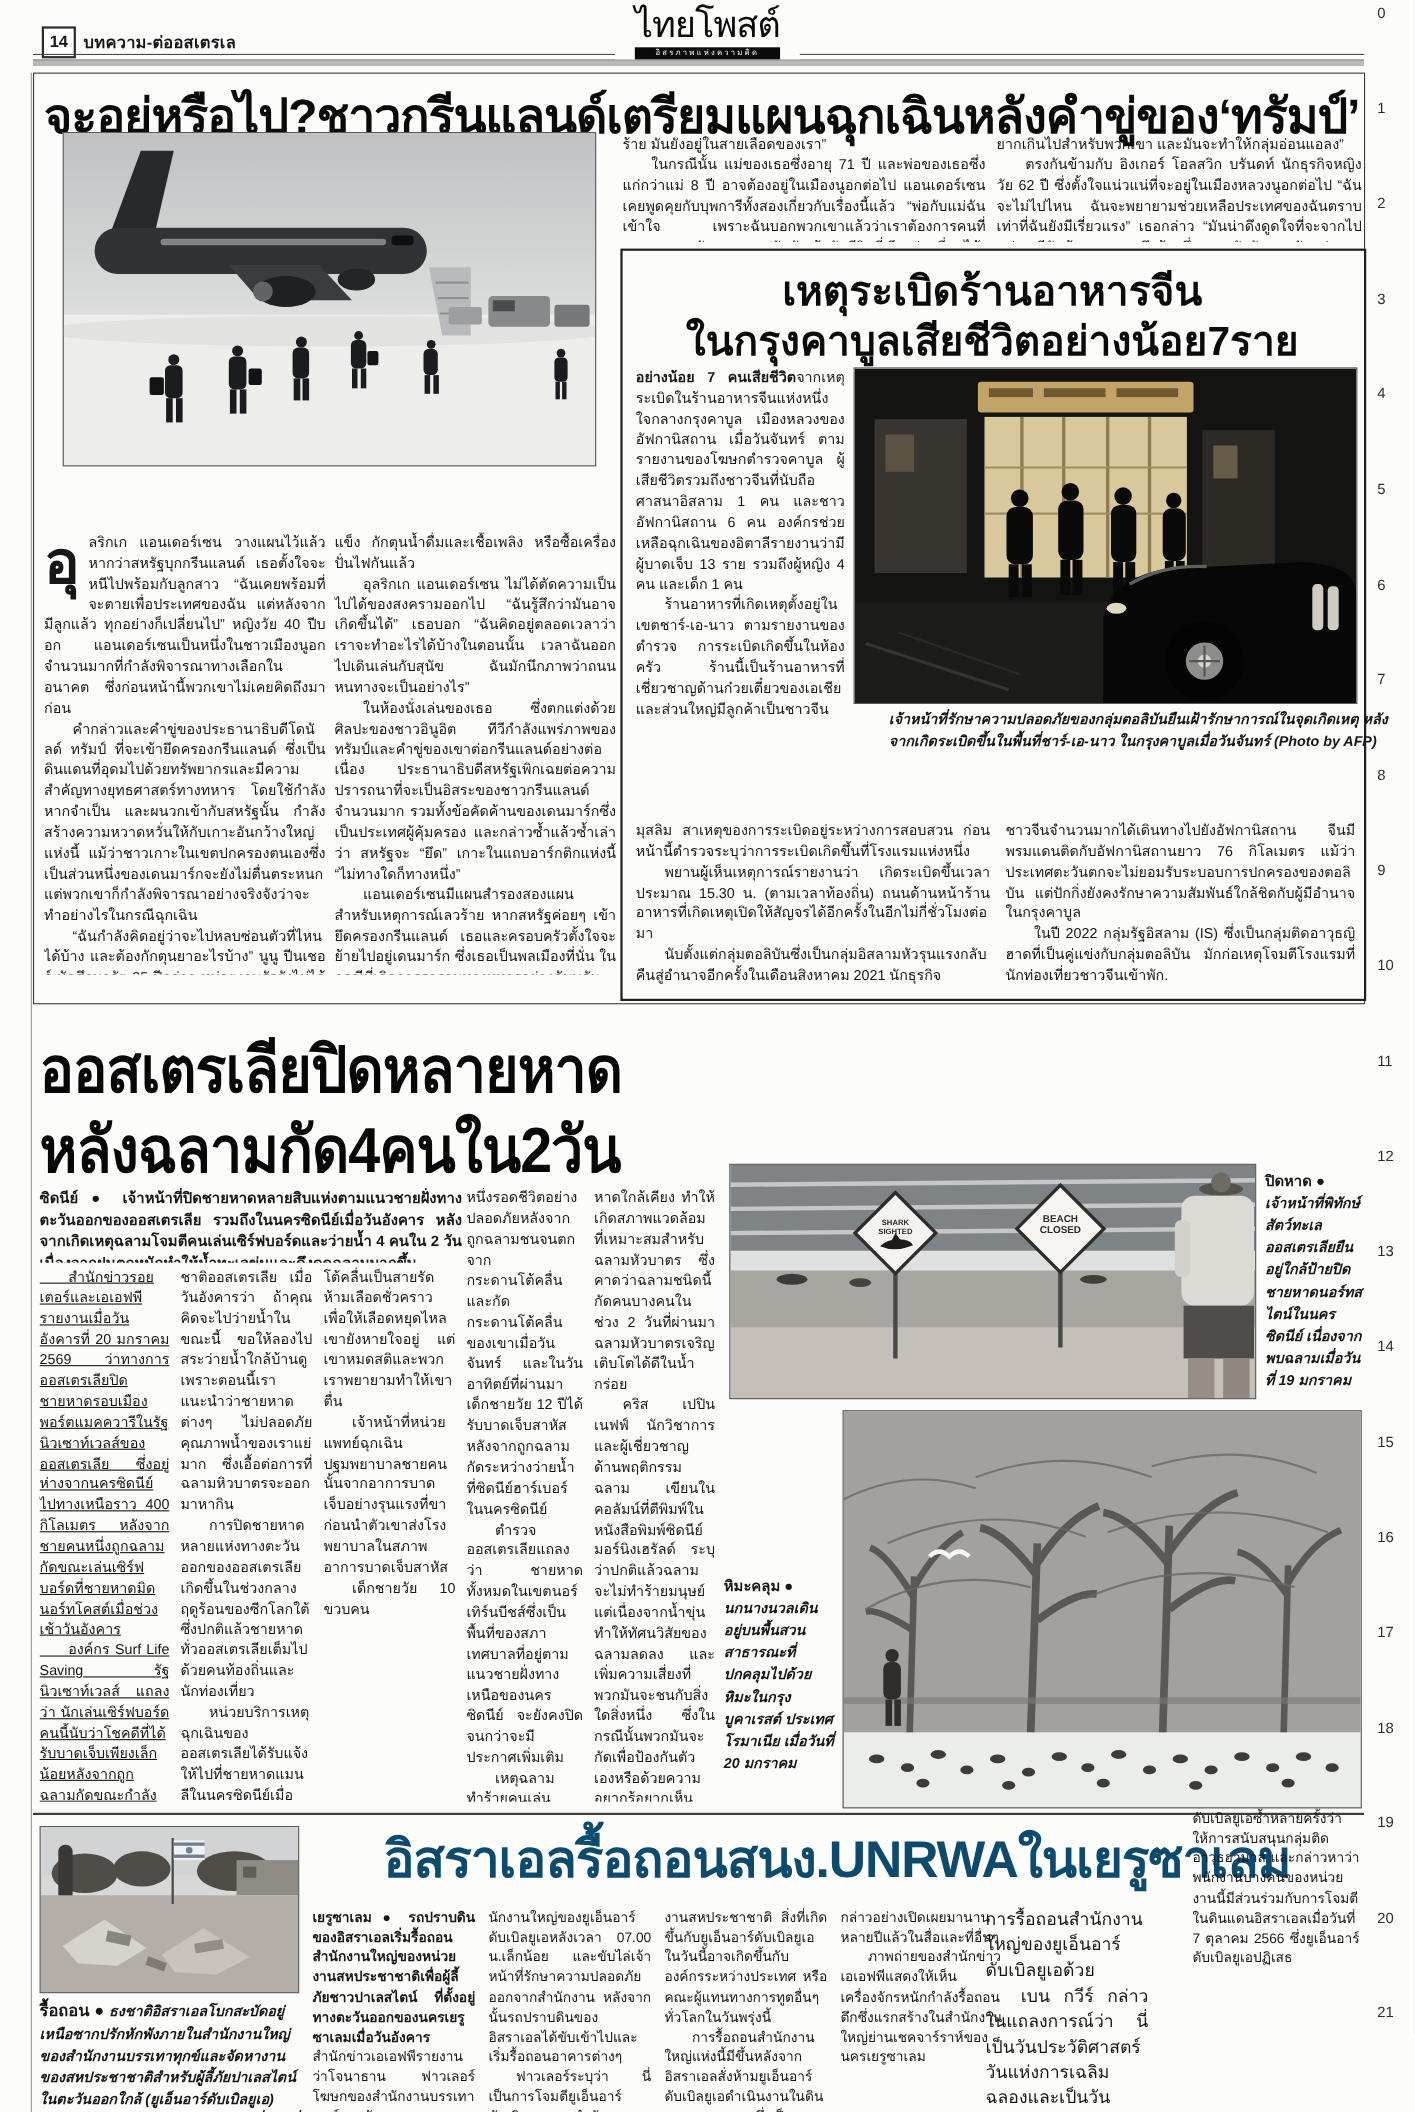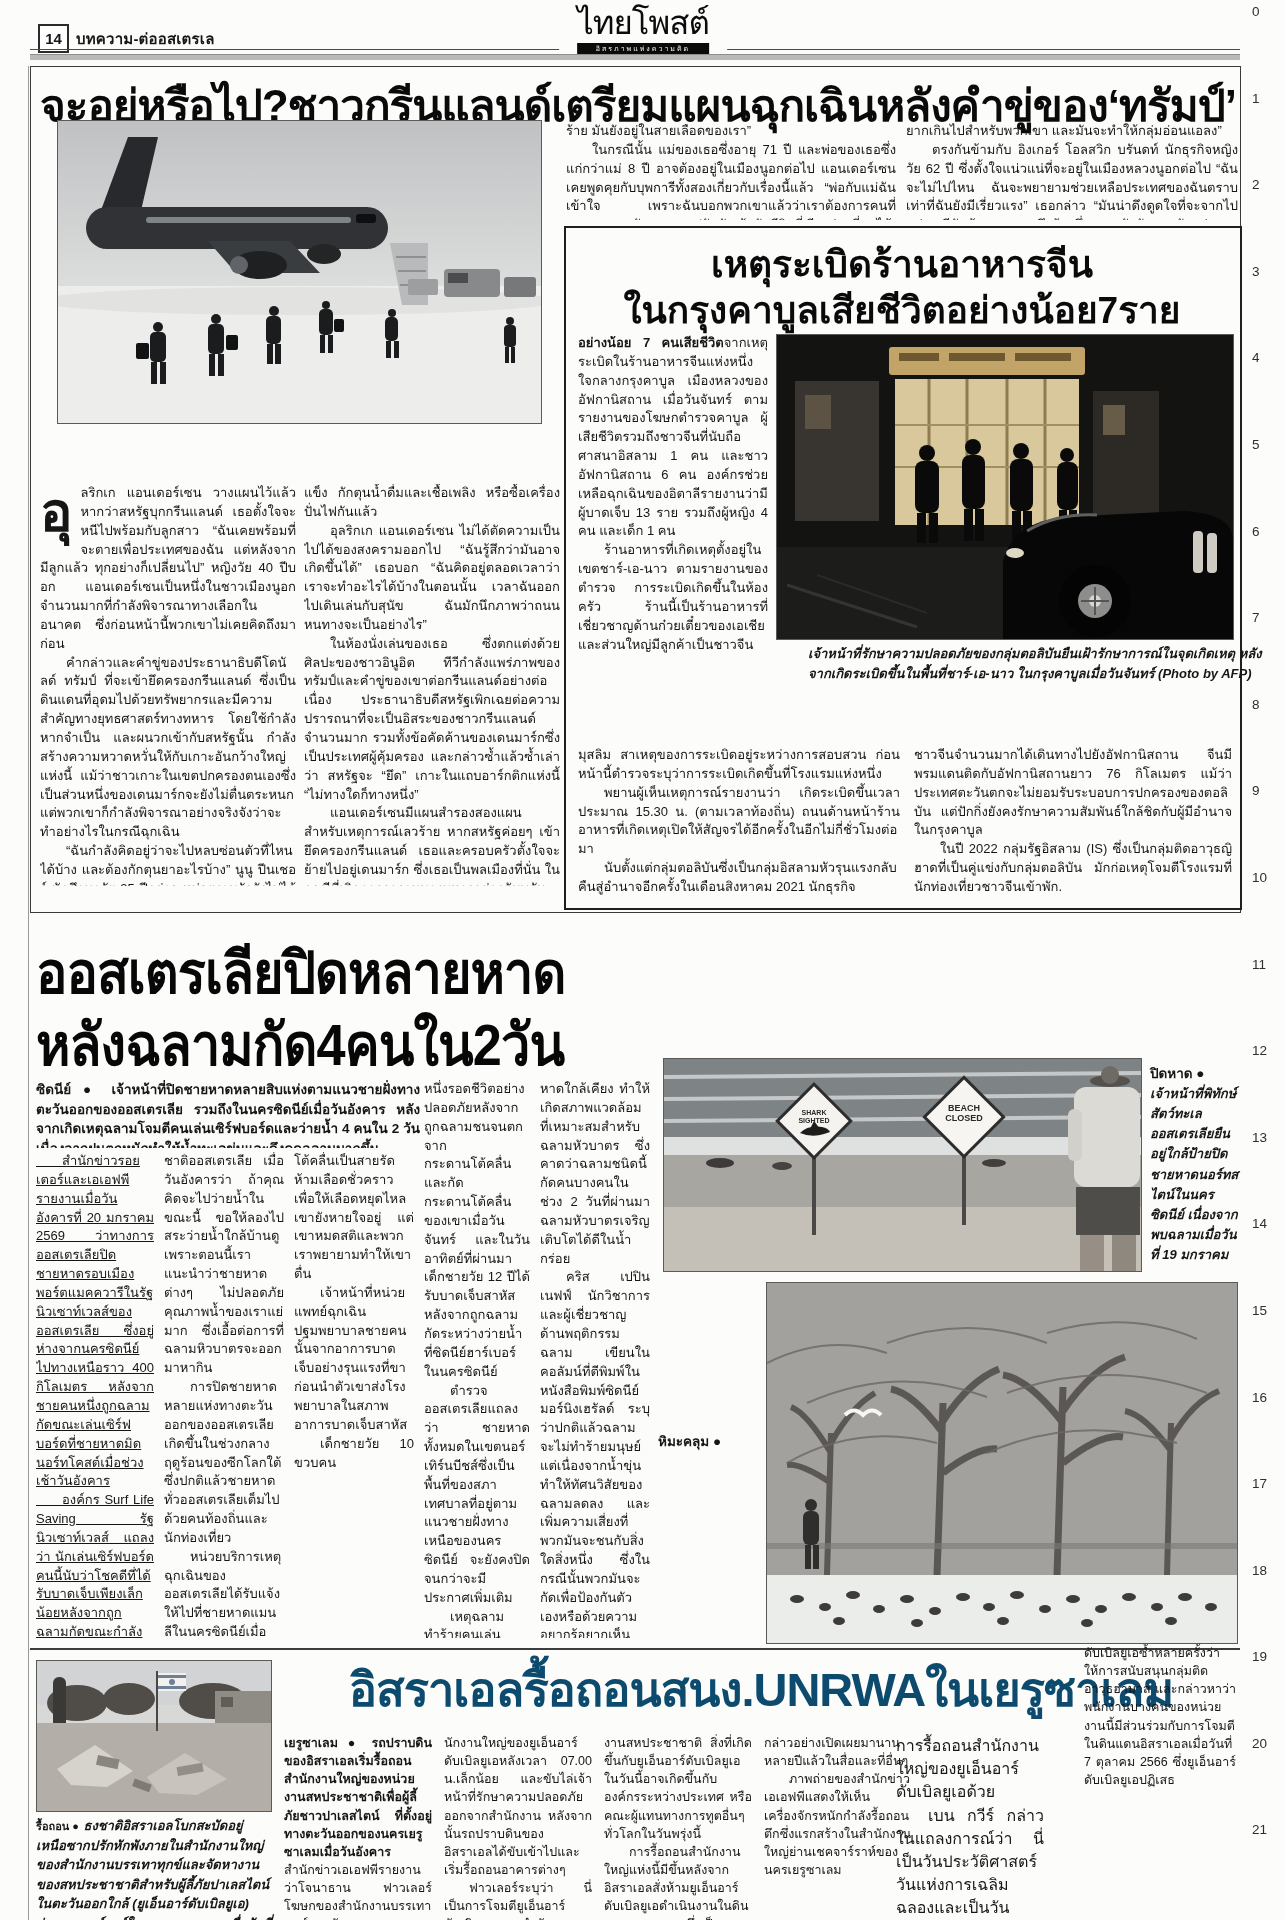--- a/index.html
+++ b/index.html
@@ -371,20 +371,21 @@
           <ellipse cx="150" cy="340" rx="6" ry="4"></ellipse>
         <ellipse cx="236" cy="338" rx="6" ry="4"></ellipse>
           <ellipse cx="320" cy="340" rx="6" ry="4"></ellipse>
           <ellipse cx="404" cy="338" rx="6" ry="4"></ellipse>
       </g>
     </svg>
   </div>
 
   <div class="abs" style="left:658px;top:1430px;width:100px;">
     <div class="cap-label" style="font-size:13.5px;">หิมะคลุม ●</div>
+    <div class="caption" style="font-size:13px;line-height:1.55;">นกนางนวลเดินอยู่บนพื้นสวนสาธารณะที่ปกคลุมไปด้วยหิมะในกรุงบูคาเรสต์ ประเทศโรมาเนีย เมื่อวันที่ 20 มกราคม</div>
   </div>
 
   <div class="abs section-rule"></div>
 
   <div class="abs photo-frame" style="left:36px;top:1660px;width:234px;height:150px;">
     <svg width="234" height="150" viewBox="0 0 234 150">
       <rect width="234" height="44" fill="#d2d3d5"></rect>
       <g fill="#504d48">
         <ellipse cx="40" cy="42" rx="30" ry="18"></ellipse>
           <ellipse cx="92" cy="38" rx="26" ry="16"></ellipse>
@@ -404,21 +405,21 @@
       <g>
         <line x1="120" y1="10" x2="120" y2="70" stroke="#4a4845" stroke-width="2"></line>
         <rect x="121" y="12" width="28" height="18" fill="#f1f1ef"></rect>
         <rect x="121" y="14" width="28" height="3" fill="#707f93"></rect>
         <rect x="121" y="25" width="28" height="3" fill="#707f93"></rect>
         <circle cx="135" cy="21" r="3" fill="#707f93"></circle>
       </g>
     </svg>
   </div>
   <div class="abs" style="left:36px;top:1816px;width:236px;">
-    <span class="cap-label" style="font-size:11px;margin-top:44px;">รื้อถอน ●</span>
+    <span class="cap-label" style="font-size:15px;margin-top:44px;">รื้อถอน ●</span>
     <span class="caption" style="font-size:13px;">ธงชาติอิสราเอลโบกสะบัดอยู่เหนือซากปรักหักพังภายในสำนักงานใหญ่ของสำนักงานบรรเทาทุกข์และจัดหางานของสหประชาชาติสำหรับผู้ลี้ภัยปาเลสไตน์ในตะวันออกใกล้ (ยูเอ็นอาร์ดับเบิลยูเอ) ย่านเชคจาร์ราห์ในนครเยรูซาเลม เมื่อวันที่ 20 มกราคม</span>
   </div>
 
   <div class="abs i-head">อิสราเอลรื้อถอนสนง.UNRWAในเยรูซาเลม</div>
 
   <div class="abs body-text" style="left:284px;top:1734px;width:148px;height:186px;font-size:12.5px;white-space:normal;">
     <b style="white-space:pre-line;">เยรูซาเลม ● รถปราบดินของอิสราเอลเริ่มรื้อถอนสำนักงานใหญ่ของหน่วยงานสหประชาชาติเพื่อผู้ลี้ภัยชาวปาเลสไตน์ ที่ตั้งอยู่ทางตะวันออกของนครเยรูซาเลมเมื่อวันอังคาร</b><span style="white-space:pre-line;">  สำนักข่าวเอเอฟพีรายงานว่าโจนาธาน ฟาวเลอร์ โฆษกของสำนักงานบรรเทาทุกข์และจัดหางานของสหประชาชาติสำหรับผู้ลี้ภัยปาเลสไตน์ในตะวันออกใกล้ (ยูเอ็นอาร์ดับเบิลยูเอ) กล่าวในถ้อยแถลงเมื่อวันอังคารที่ 20 มกราคม 2569 ว่าทหารอิสราเอลบุกเข้าไปในสำ</span>
   </div>
   <div class="abs body-text" style="left:444px;top:1734px;width:148px;height:186px;font-size:12.5px;">นักงานใหญ่ของยูเอ็นอาร์ดับเบิลยูเอหลังเวลา 07.00 น.เล็กน้อย และขับไล่เจ้าหน้าที่รักษาความปลอดภัยออกจากสำนักงาน หลังจากนั้นรถปราบดินของอิสราเอลได้ขับเข้าไปและเริ่มรื้อถอนอาคารต่างๆ
   ฟาวเลอร์ระบุว่า นี่เป็นการโจมตียูเอ็นอาร์ดับเบิลยูเอและสำนักงานของยูเอ็นอาร์ดับเบิลยูเออย่างที่ไม่เคยเกิดขึ้นมาก่อน ซึ่งเป็นการละเมิดกฎหมายระหว่างประเทศอย่างร้ายแรง รวมถึงสิทธิพิเศษและเอกสิทธิ์คุ้มครองของหน่วย</div>

